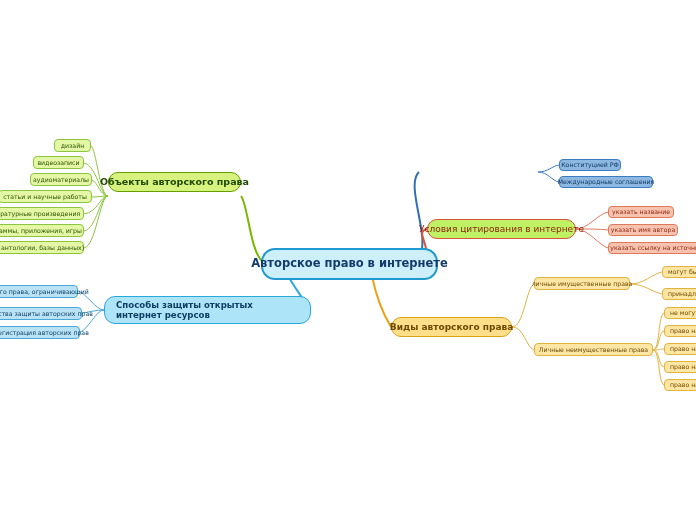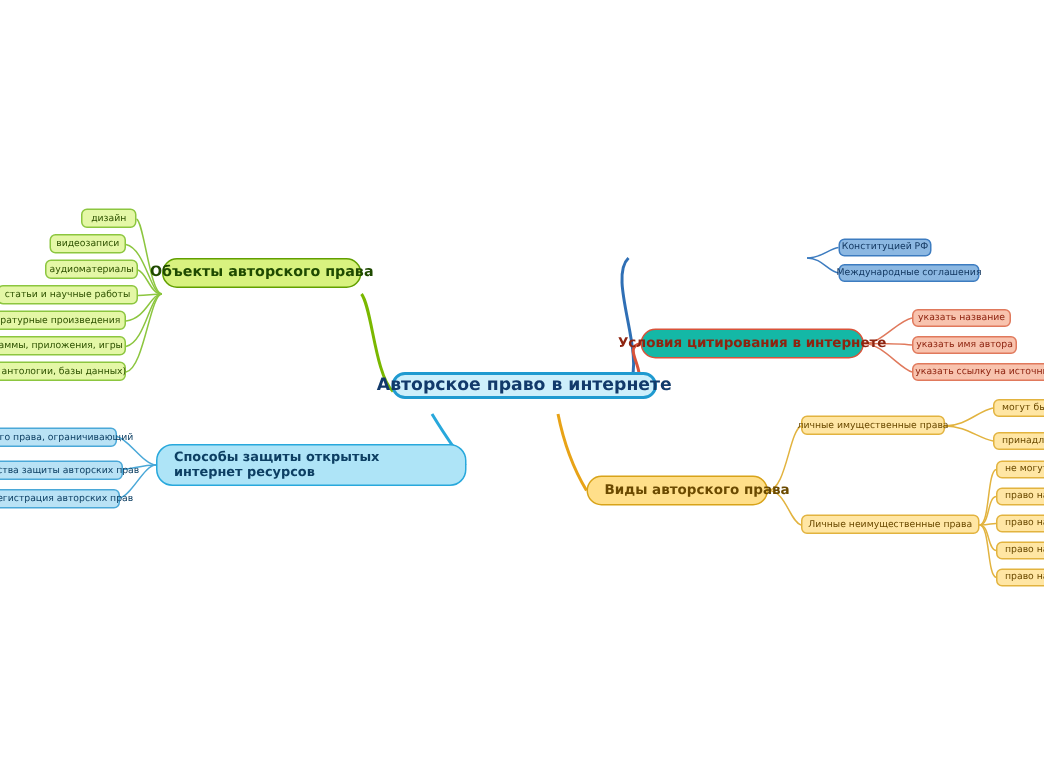--- a/index.html
+++ b/index.html
@@ -99,25 +99,25 @@
     background: #8cb8e2;
     border-color: #3d7cc0;
     border-radius: 4px;
     color: #10355e;
     font-size: 6.2px;
     padding: 0 5px;
   }
 
   
   .n-red-main {
-    background: #14b8a6;
+    background: #bef264;
     border-color: #d9533a;
     border-radius: 11px;
     color: #8e2410;
-    font-weight: bold;
+    font-weight: normal;
     font-size: 9px;
     padding: 0 11px;
   }
   .n-red-leaf {
     background: #f8c3ae;
     border-color: #e0795c;
     border-radius: 4px;
     color: #8e2410;
     font-size: 6.2px;
     padding: 0 5px;
@@ -192,21 +192,21 @@
     <path d="M630,284 C644,284 652,274 662,272" stroke="#e2b33f" stroke-width="1" fill="none"></path>
     <path d="M630,284 C644,284 652,292 662,294" stroke="#e2b33f" stroke-width="1" fill="none"></path>
 
     <path d="M653,350 C660,350 658,315 664,313" stroke="#e2b33f" stroke-width="1" fill="none"></path>
     <path d="M653,350 C660,350 658,332 664,331" stroke="#e2b33f" stroke-width="1" fill="none"></path>
     <path d="M653,350 C660,350 660,349 664,349" stroke="#e2b33f" stroke-width="1" fill="none"></path>
     <path d="M653,350 C660,350 658,366 664,367" stroke="#e2b33f" stroke-width="1" fill="none"></path>
     <path d="M653,350 C660,350 658,383 664,385" stroke="#e2b33f" stroke-width="1" fill="none"></path>
   </svg>
 
-  <div class="node n-root" style="left:261px; top:248px; width:177px; height:18px; justify-content:center;">
+  <div class="node n-root" style="left:261px; top:248px; width:177px; height:32px; justify-content:center;">
     <span>Авторское право в интернете</span>
   </div>
 
   <div class="node n-green-main" style="left:108px; top:172px; width:133px; height:20px; justify-content:center;">
     <span>Объекты авторского права</span>
   </div>
 
   <div class="node n-green-leaf" style="left:54px; top:139px; width:37px; height:13px; justify-content:center;">
     <span>дизайн</span>
   </div>
@@ -258,21 +258,21 @@
   <div class="node n-red-leaf" style="left:608px; top:206px; width:66px; height:12px; justify-content:center;">
     <span>указать название</span>
   </div>
   <div class="node n-red-leaf" style="left:608px; top:224px; width:70px; height:12px; justify-content:center;">
     <span>указать имя автора</span>
   </div>
   <div class="node n-red-leaf" style="left:608px; top:242px; width:97px; height:12px; justify-content:center;">
     <span>указать ссылку на источник</span>
   </div>
 
-  <div class="node n-amber-main" style="left:391px; top:317px; width:121px; height:20px; ">
+  <div class="node n-amber-main" style="left:391px; top:317px; width:121px; height:20px; justify-content:center;">
     <span>Виды авторского права</span>
   </div>
 
   <div class="node n-amber-mid" style="left:534px; top:277px; width:96px; height:13px; justify-content:center;">
     <span>личные имущественные права</span>
   </div>
   <div class="node n-amber-mid" style="left:534px; top:343px; width:119px; height:13px; justify-content:center;">
     <span>Личные неимущественные права</span>
   </div>
 

